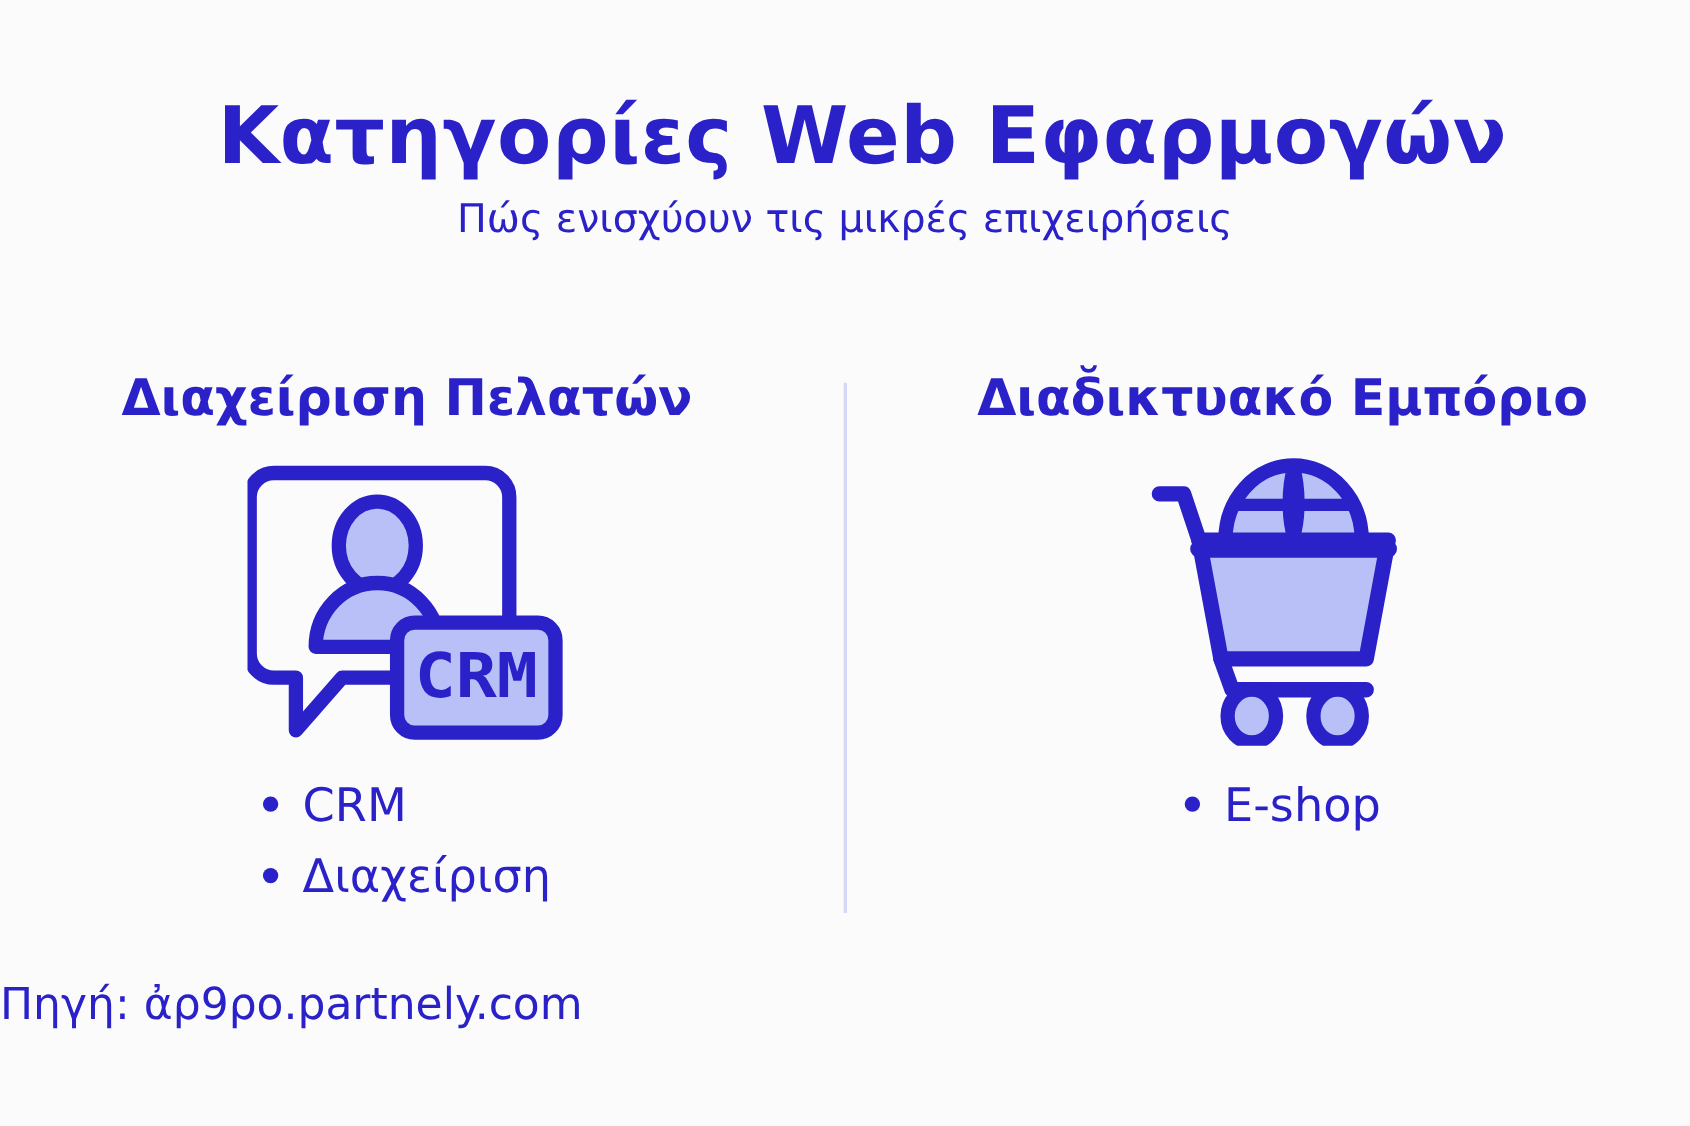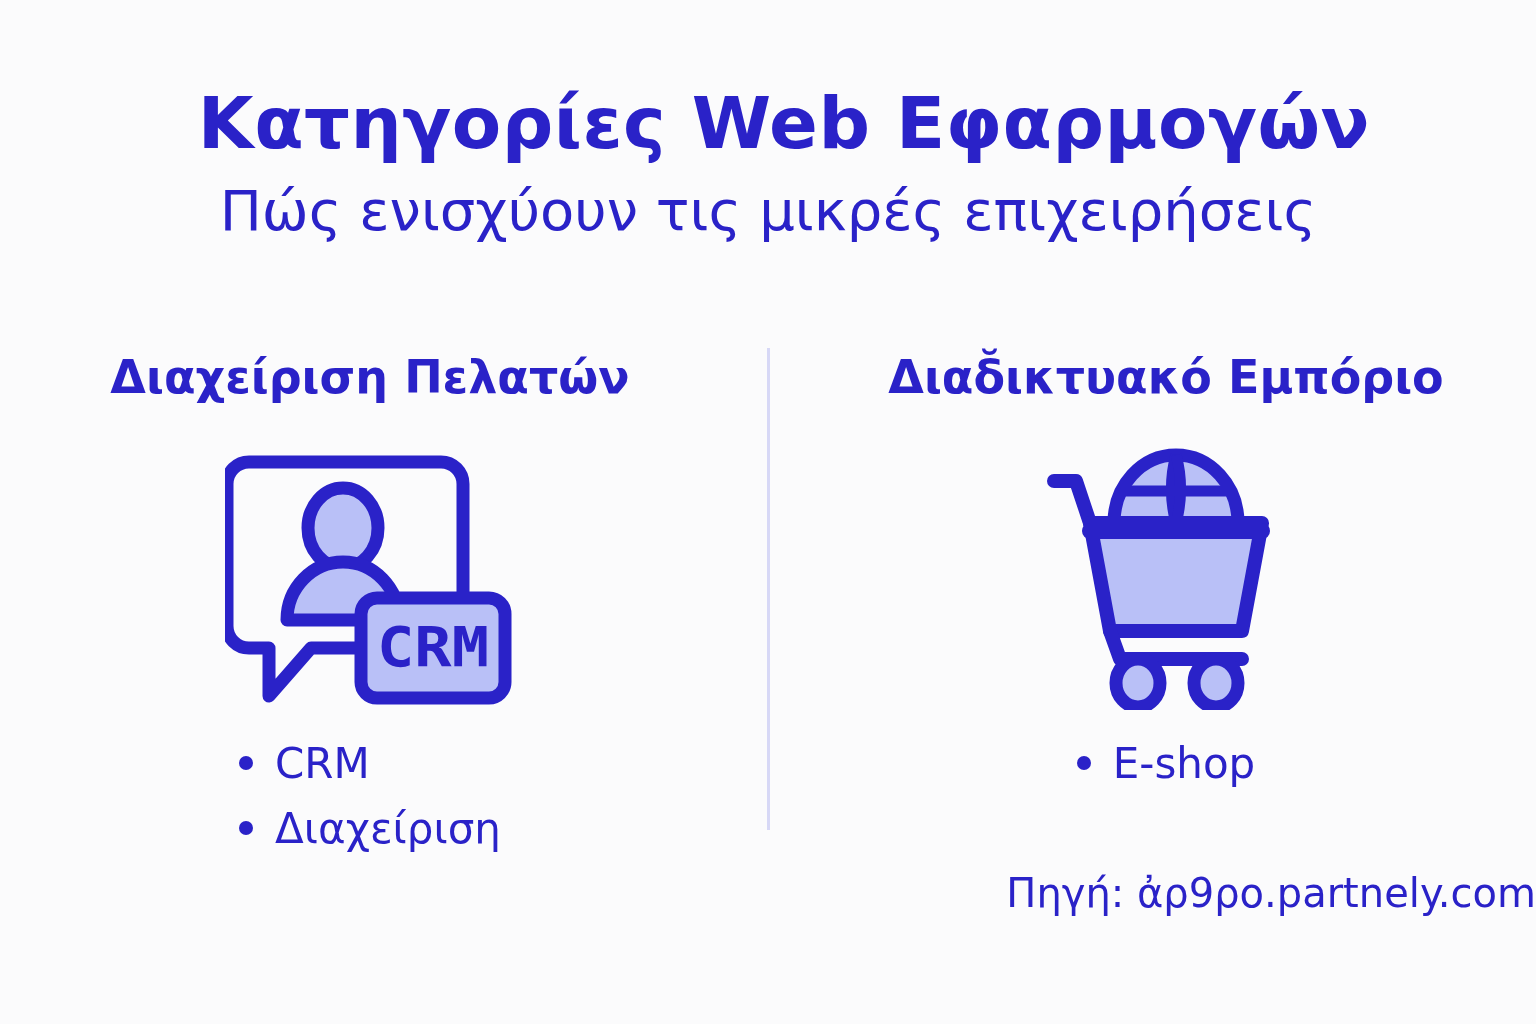--- a/index.html
+++ b/index.html
@@ -36,21 +36,21 @@
     font-weight: 700;
     letter-spacing: 0.5px;
     line-height: 1.05;
     color: #2a22c8;
     margin: 0;
     white-space: nowrap;
     padding-left: 32px;
   }
   .subtitle {
     margin: 18px 0 0 0;
-    font-size: 56px;
+    font-size: 36px;
     font-weight: 400;
     line-height: 1.1;
     color: #2a22c8;
     white-space: nowrap;
   }
 
   
   .columns {
     position: absolute;
     top: 336px;
@@ -68,21 +68,21 @@
     align-items: center;
   }
   .col-left  { padding-right: 28px; }
   .col-right { padding-left: 28px; }
 
   .col-heading {
     font-size: 46px;
     font-weight: 700;
     line-height: 1.1;
     color: #2a22c8;
-    margin: 16px;
+    margin: 0;
     white-space: nowrap;
   }
 
   .icon-wrap {
     margin-top: 24px;
     height: 270px;
     display: flex;
     align-items: center;
     justify-content: center;
   }
@@ -115,24 +115,24 @@
     left: 767px;
     top: 348px;
     width: 3px;
     height: 482px;
     background: #d7d8f6;
   }
 
   
   .footer {
     position: absolute;
-    top: 870px;
+    top: 890px;
     left: 0;
     width: 1536px;
-    text-align: right;
+    text-align: left;
     font-size: 40px;
     color: #2a22c8;
     white-space: nowrap;
   }
 </style>
 </head>
 <body>
 
 <div class="poster">
 

